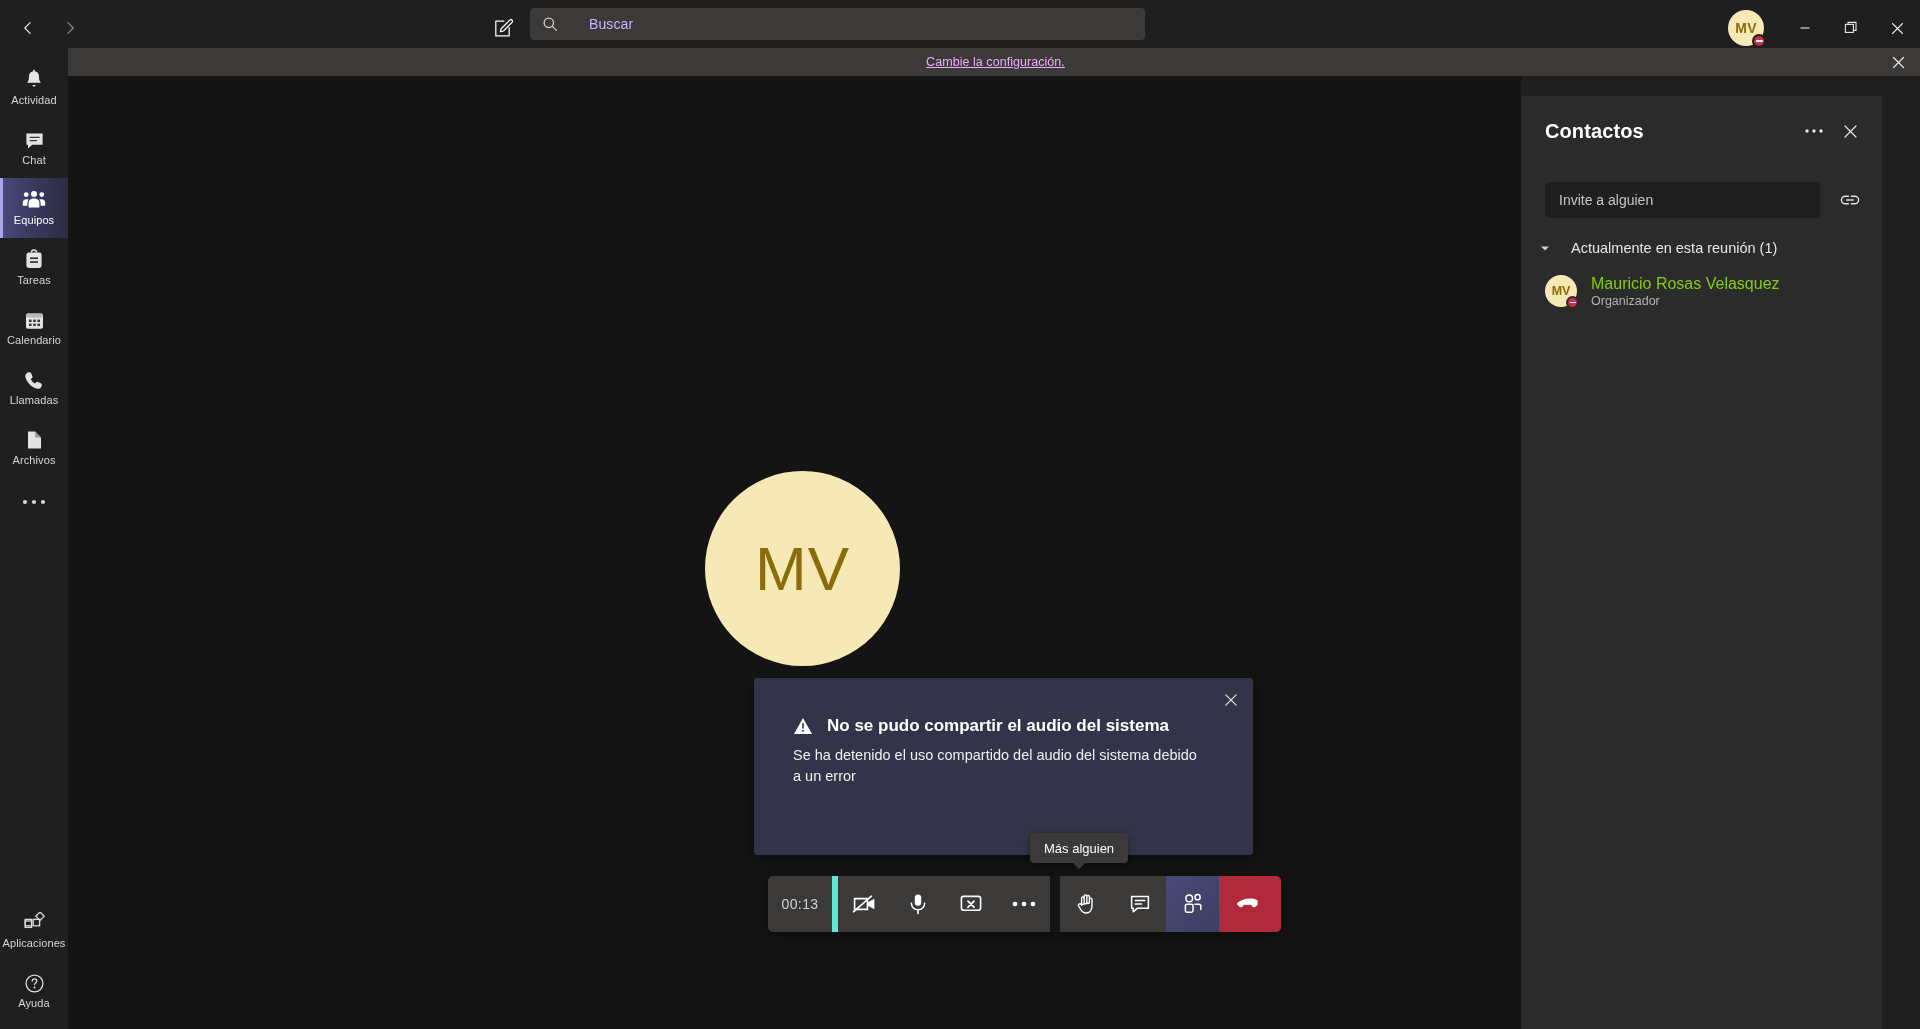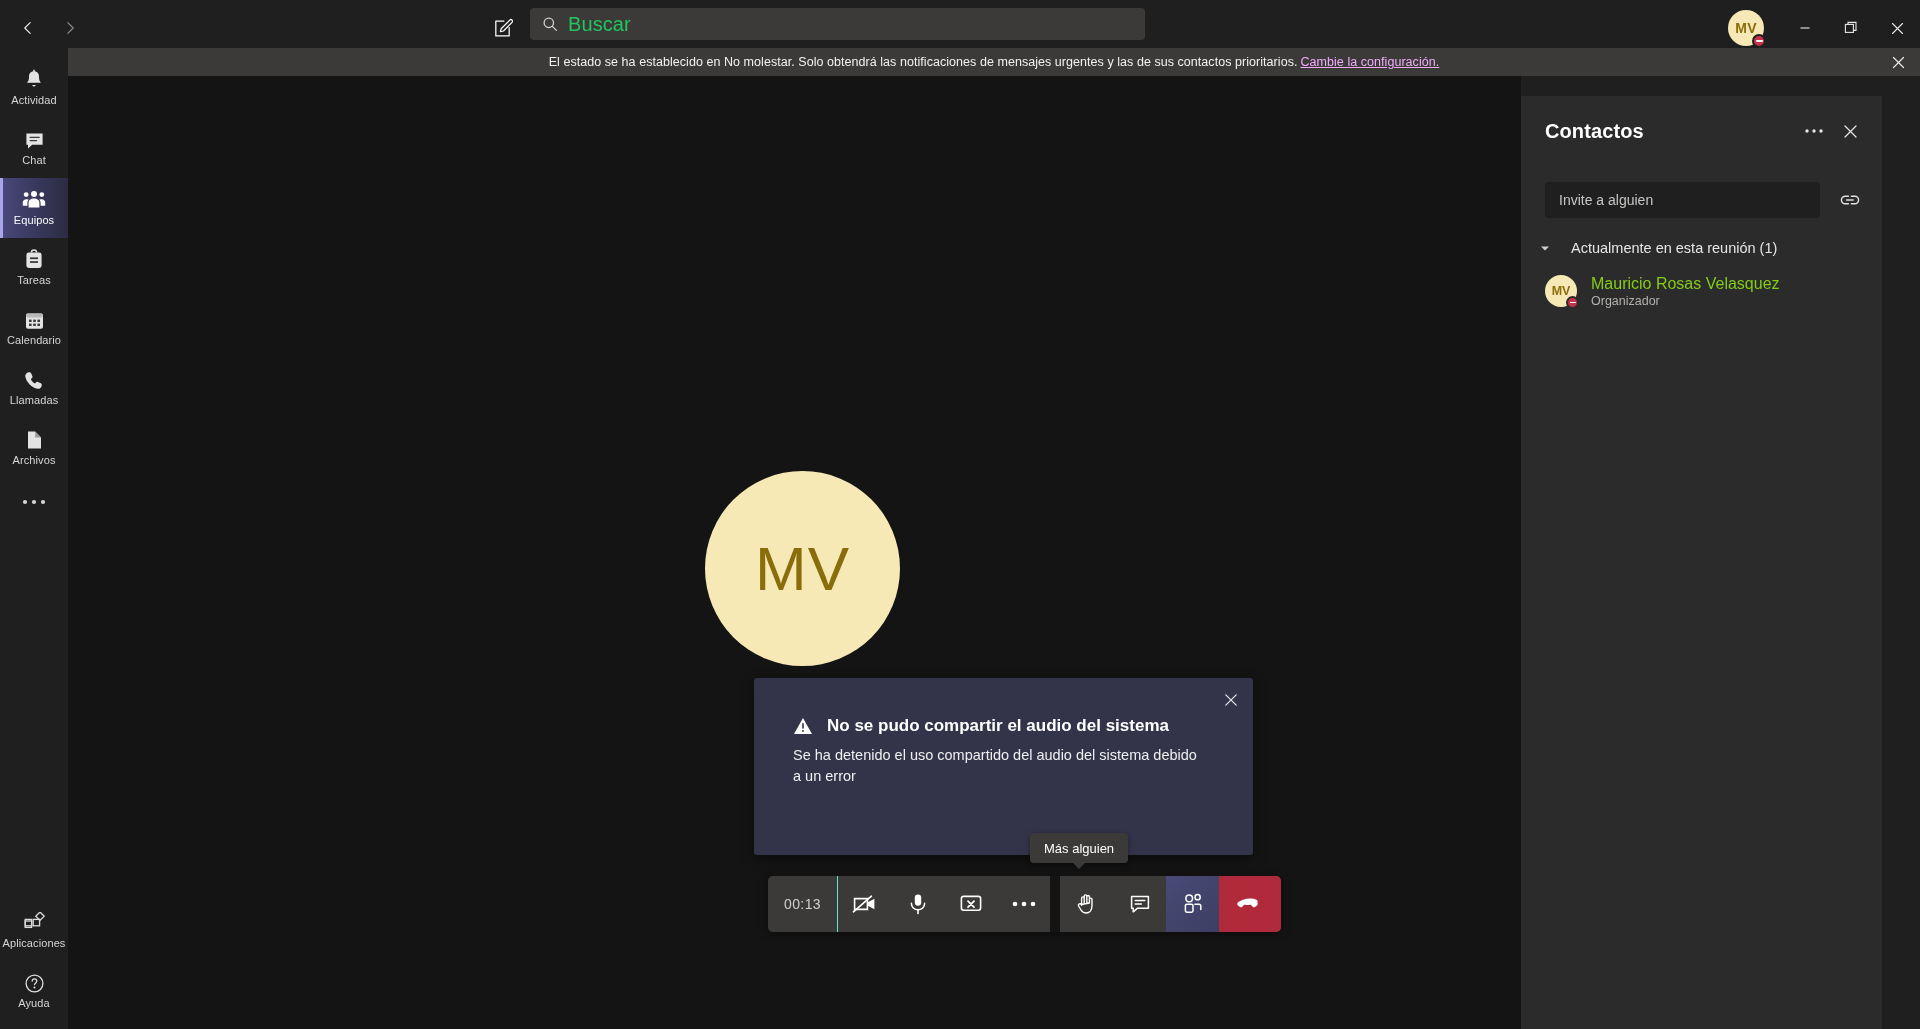--- a/index.html
+++ b/index.html
@@ -52,23 +52,24 @@
     width: 615px; height: 32px;
     background: #3b3a39;
     border-radius: 4px;
     display: flex;
     align-items: center;
     padding: 0 12px;
     cursor: text;
   }
   .searchbar .sicon { margin-right: 10px; display:flex; }
   .searchbar .stext {
-    font-size: 20px;
-    color: #22c55e;
+    font-size: 14px;
+    color: #c4b5fd;
     letter-spacing: .1px;
+    margin-left: 21px;
   }
 
   .titlebar-right {
     position: absolute;
     right: 0; top: 0;
     height: 56px;
     display: flex;
     align-items: center;
   }
   .avatar-wrap {
@@ -282,21 +283,21 @@
     display: flex;
     align-items: stretch;
     background: #3b3a39;
   }
   .cb-timer {
     display: flex; align-items: center; justify-content: center;
     min-width: 70px;
     font-size: 14px;
     color: #d0d0d0;
     letter-spacing: .4px;
-    border-right: 1px solid #5eead4;
+    border-right: 6px solid #5eead4;
   }
   .cb-btn {
     width: 53px;
     display: flex; align-items: center; justify-content: center;
     cursor: pointer;
   }
   .cb-sep { width: 10px; background: #141414; }
   .cb-btn.people { background: linear-gradient(135deg,#494a76 0%, #3d3e63 100%); }
   .cb-btn.hangup {
     width: 62px;
@@ -585,21 +586,20 @@
           <path d="M8.2 8.1c0-1.3 1-2.3 2.3-2.3s2.3 1 2.3 2.3c0 1.8-2.3 1.8-2.3 3.6" fill="none" stroke="#dcdcdc" stroke-width="1.3" stroke-linecap="round"></path>
           <circle cx="10.5" cy="14.6" r="1" fill="#dcdcdc"></circle>
         </svg>
       </span>
       <span class="rail-label">Ayuda</span>
     </div>
   </div>
 </div>
 
 <div class="banner">
-  <span class="banner-text">El estado se ha establecido en No molestar. Solo obtendrá las notificaciones de mensajes urgentes y las de sus contactos prioritarios.</span>
   <span class="banner-text banner-link">Cambie la configuración.</span>
   <div class="banner-close">
     <svg width="13" height="13" viewBox="0 0 13 13">
       <path d="M1.5 1.5 11.5 11.5M11.5 1.5 1.5 11.5" stroke="#e8e8e8" stroke-width="1.2" stroke-linecap="round"></path>
     </svg>
   </div>
 </div>
 
 <div class="stage">
 

